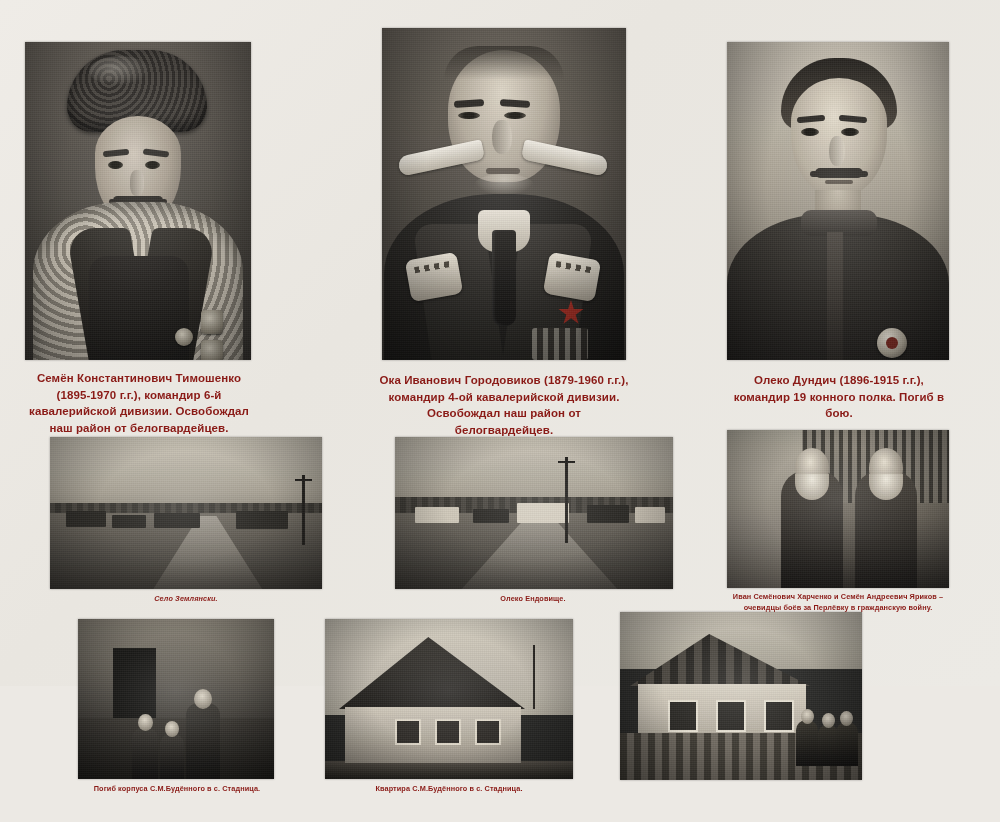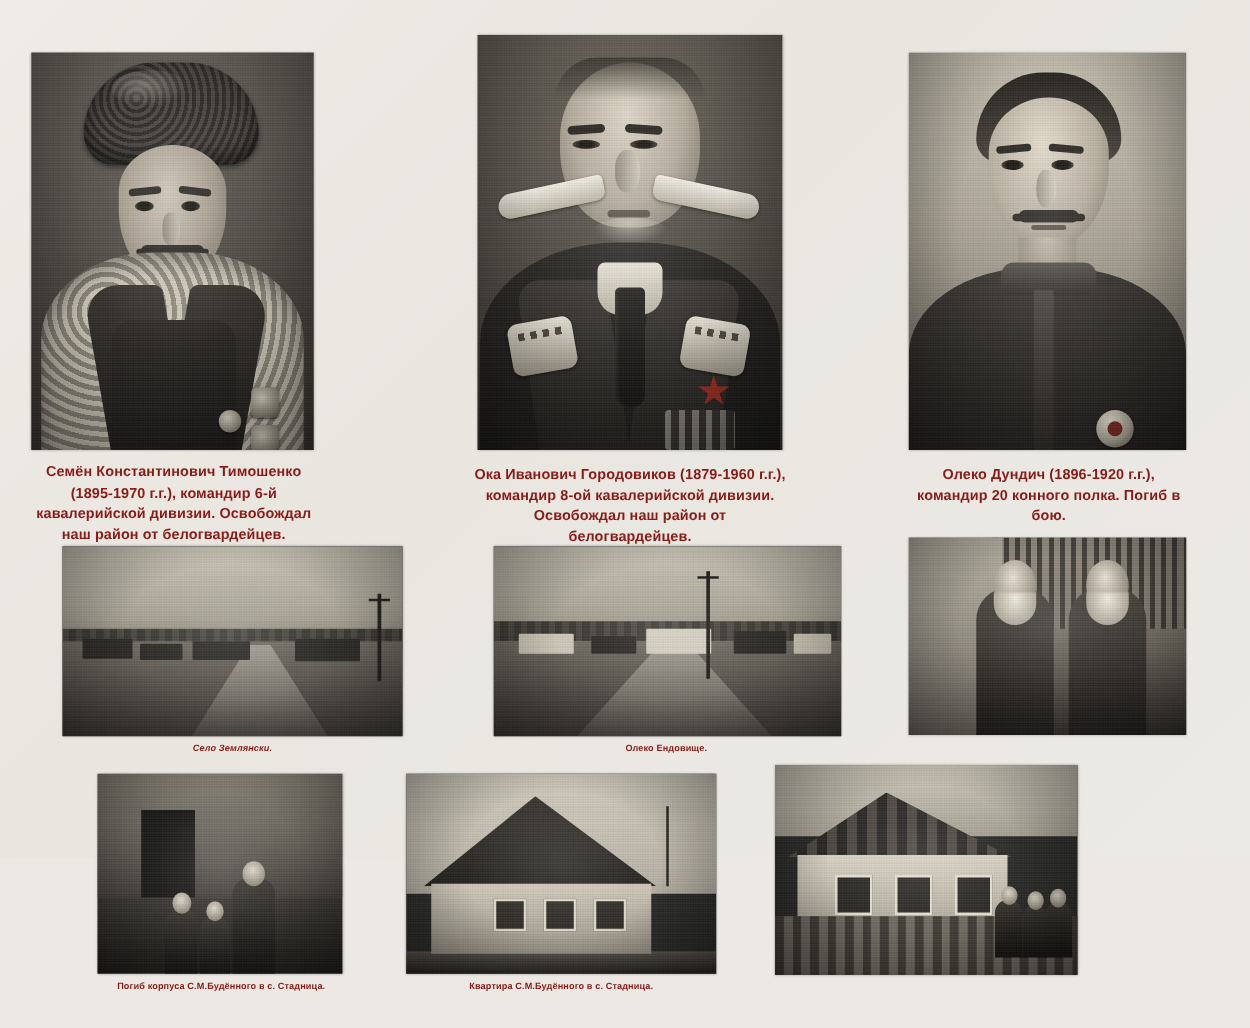--- a/index.html
+++ b/index.html
@@ -510,41 +510,41 @@
     <div class="lapelR"></div>
     <div class="shirt"></div>
     <div class="tie"></div>
     <div class="epaL"></div>
     <div class="epaR"></div>
     <div class="star"></div>
     <div class="medals"></div>
     <div class="grain"></div>
     <div class="vig"></div>
   </div>
-  <div class="caption big" style="left:378px; top:372px; width:252px;">Ока Иванович Городовиков (1879-1960 г.г.), командир 8-ой кавалерийской дивизии. Освобождал наш район от белогвардейцев.</div>
+  <div class="caption big" style="left:378px; top:372px; width:252px;">Ока Иванович Городовиков (1879-1960 г.г.), командир 4-ой кавалерийской дивизии. Освобождал наш район от белогвардейцев.</div>
 
   <div class="photo" id="p3">
     <div class="hair"></div>
     <div class="face"></div>
     <div class="browL"></div>
     <div class="browR"></div>
     <div class="eyeL"></div>
     <div class="eyeR"></div>
     <div class="nose"></div>
     <div class="stache"></div>
     <div class="mouth"></div>
     <div class="neck"></div>
     <div class="tunic"></div>
     <div class="collarStand"></div>
     <div class="placket"></div>
     <div class="order"></div>
     <div class="grain"></div>
     <div class="vig"></div>
   </div>
-  <div class="caption big" style="left:727px; top:372px; width:224px;">Олеко Дундич (1896-1920 г.г.), командир 20 конного полка. Погиб в бою.</div>
+  <div class="caption big" style="left:727px; top:372px; width:224px;">Олеко Дундич (1896-1915 г.г.), командир 19 конного полка. Погиб в бою.</div>
 
   <div class="photo land" id="r2a">
     <div class="sky"></div>
     <div class="treeline" style="top:66px;"></div>
     <div class="ground"></div>
     <div class="road"></div>
     <div class="hut" style="left:16px; top:74px; width:40px; height:16px;"></div>
     <div class="hut" style="left:62px; top:78px; width:34px; height:13px;"></div>
     <div class="hut" style="left:104px; top:76px; width:46px; height:15px;"></div>
     <div class="hut" style="left:186px; top:74px; width:52px; height:18px;"></div>
@@ -577,20 +577,21 @@
     <div class="wall"></div>
     <div class="manL"></div>
     <div class="manR"></div>
     <div class="headL"></div>
     <div class="headR"></div>
     <div class="beardL"></div>
     <div class="beardR"></div>
     <div class="grain"></div>
     <div class="vig"></div>
   </div>
+  <div class="caption small" style="left:722px; top:592px; width:232px;">Иван Семёнович Харченко и Семён Андреевич Яриков – очевидцы боёв за Перлёвку в гражданскую войну.</div>
 
   <div class="photo" id="r3a">
     <div class="bld"></div>
     <div class="door"></div>
     <div class="figA"></div>
     <div class="figB"></div>
     <div class="figC"></div>
     <div class="hA"></div>
     <div class="hB"></div>
     <div class="hC"></div>

